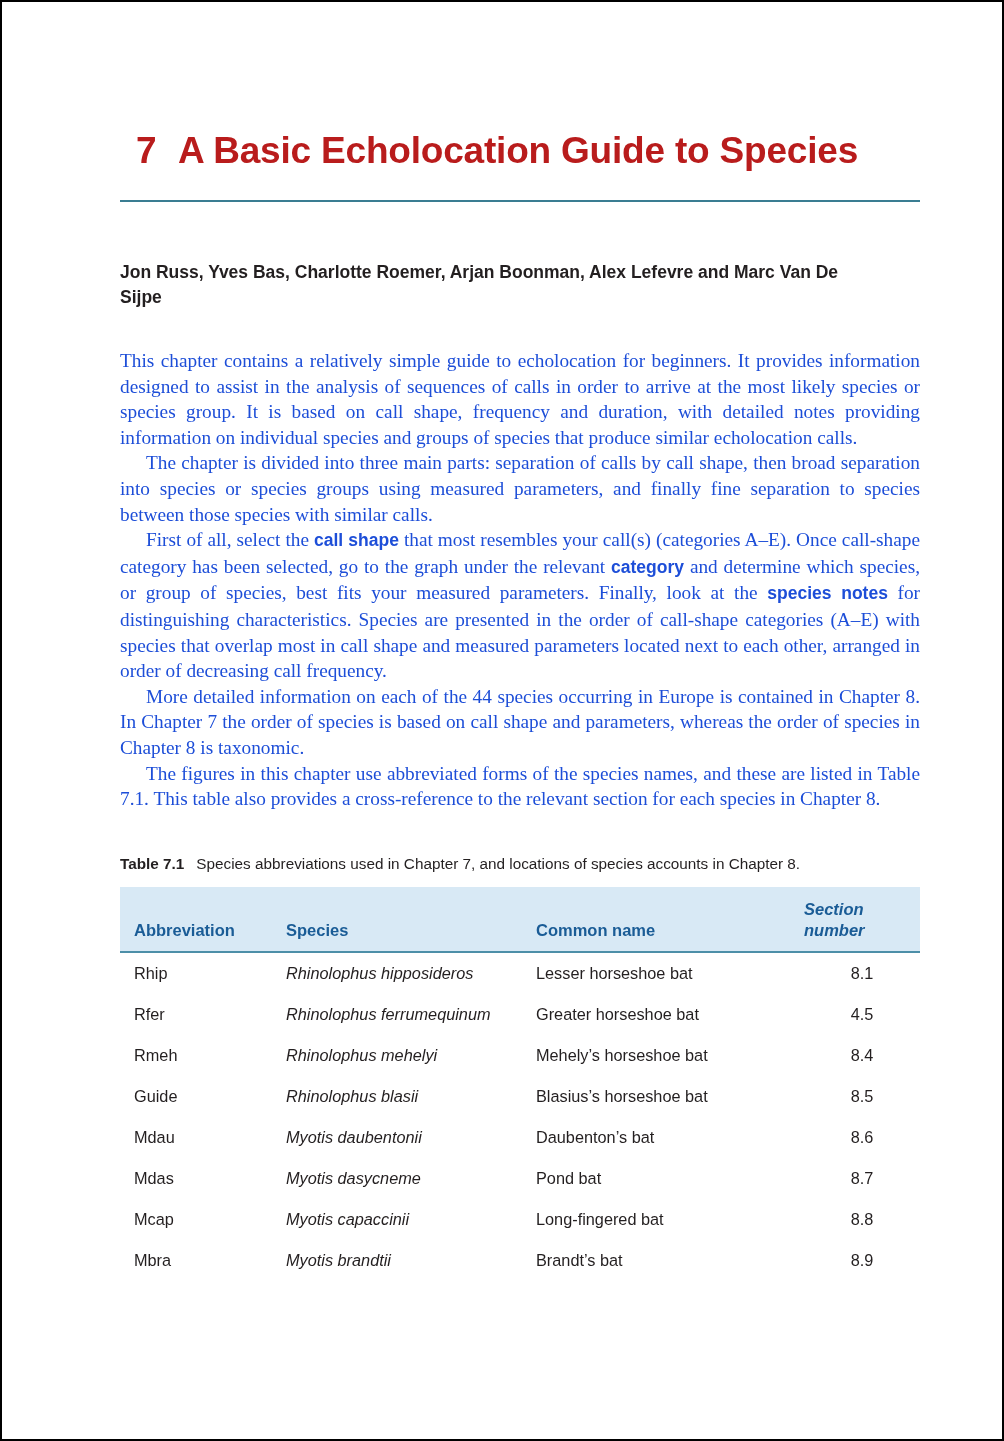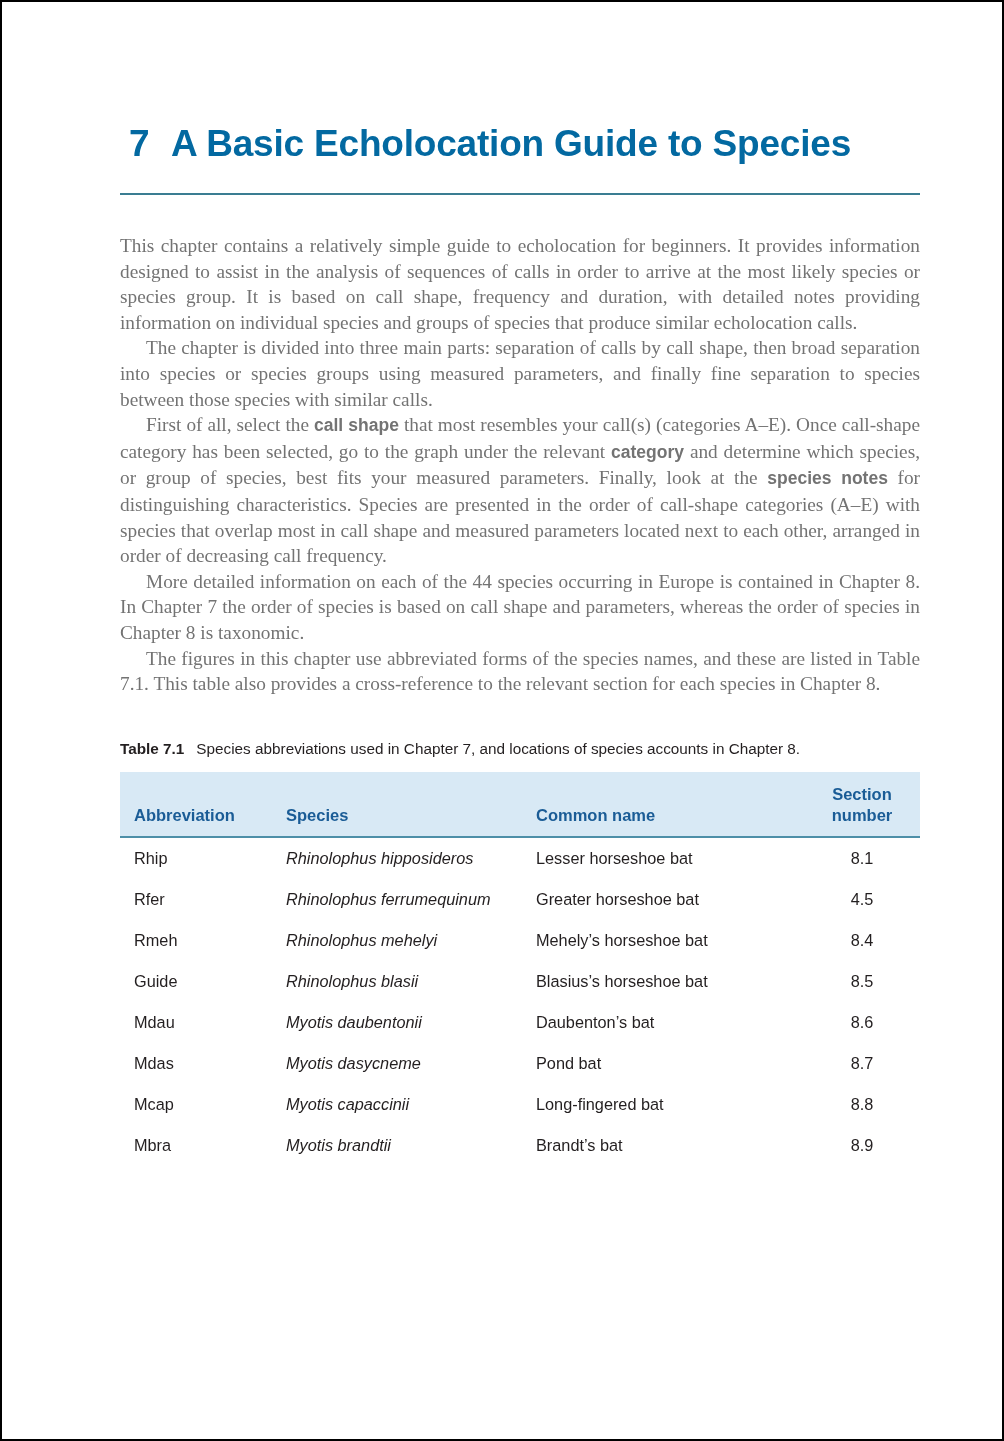--- a/index.html
+++ b/index.html
@@ -24,27 +24,27 @@
   }
   .content {
     position: absolute;
     left: 118px;
     top: 0;
     width: 800px;
   }
 
   
   .chapter-title {
-    margin: 9px;
+    margin: 16px;
     padding-top: 110px;
     font-family: "Liberation Sans", sans-serif;
     font-weight: bold;
     font-size: 37px;
     line-height: 46px;
-    color: #0369a1;
+    color: #b91c1c;
     letter-spacing: -0.2px;
   }
   .chapter-title .num {
     display: inline-block;
     width: 42px;
   }
   .chapter-title .ttl {
     display: inline;
   }
   .title-rule {
@@ -68,21 +68,21 @@
 
   
   .body-text {
     padding-top: 38px;
   }
   .body-text p {
     margin: 0;
     font-family: "Liberation Serif", serif;
     font-size: 19.3px;
     line-height: 25.6px;
-    color: #737373;
+    color: #1d4ed8;
     text-align: justify;
     text-indent: 0;
   }
   .body-text p.indent {
     text-indent: 26px;
   }
   .body-text p b {
     font-family: "Liberation Sans", sans-serif;
     font-weight: bold;
     font-size: 17.5px;
@@ -117,21 +117,21 @@
     font-size: 16.5px;
     line-height: 21px;
     text-align: left;
     vertical-align: bottom;
     padding: 12px 0 10px 0;
     border-bottom: 2px solid #4d8fa8;
   }
   .data-table thead th.c-abbr   { padding-left: 14px; width: 152px; }
   .data-table thead th.c-spec   { width: 250px; }
   .data-table thead th.c-common { width: 268px; }
-  .data-table thead th.c-sect   { width: 116px; text-align: center; }
+  .data-table thead th.c-sect   { width: 116px; text-align: left; font-style: italic; }
 
   .data-table tbody td {
     font-size: 16.3px;
     line-height: 21px;
     color: #231f20;
     padding: 10px 0 10px 0;
     vertical-align: top;
   }
   .data-table tbody td.c-abbr   { padding-left: 14px; }
   .data-table tbody td.c-spec   { font-style: italic; }
@@ -142,20 +142,21 @@
 
 <div class="page">
   <div class="content">
 
     <h1 class="chapter-title">
       <span class="num">7</span><span class="ttl">A Basic Echolocation Guide to Species</span>
     </h1>
 
     <div class="title-rule"></div>
 
+    <p class="authors">Jon Russ, Yves Bas, Charlotte Roemer, Arjan Boonman, Alex Lefevre and Marc Van De Sijpe</p>
 
     <div class="body-text">
       <p>This chapter contains a relatively simple guide to echolocation for beginners. It provides information designed to assist in the analysis of sequences of calls in order to arrive at the most likely species or species group. It is based on call shape, frequency and duration, with detailed notes providing information on individual species and groups of species that produce similar echolocation calls.</p>
       <p class="indent">The chapter is divided into three main parts: separation of calls by call shape, then broad separation into species or species groups using measured parameters, and finally fine separation to species between those species with similar calls.</p>
       <p class="indent"><span>First of all, select the </span><b>call shape</b><span> that most resembles your call(s) (categories A–E). Once call-shape category has been selected, go to the graph under the relevant </span><b>category</b><span> and determine which species, or group of species, best fits your measured parameters. Finally, look at the </span><b>species notes</b><span> for distinguishing characteristics. Species are presented in the order of call-shape categories (A–E) with species that overlap most in call shape and measured parameters located next to each other, arranged in order of decreasing call frequency.</span></p>
       <p class="indent">More detailed information on each of the 44 species occurring in Europe is contained in Chapter 8. In Chapter 7 the order of species is based on call shape and parameters, whereas the order of species in Chapter 8 is taxonomic.</p>
       <p class="indent">The figures in this chapter use abbreviated forms of the species names, and these are listed in Table 7.1. This table also provides a cross-reference to the relevant section for each species in Chapter 8.</p>
     </div>
 
     <div class="table-caption">

